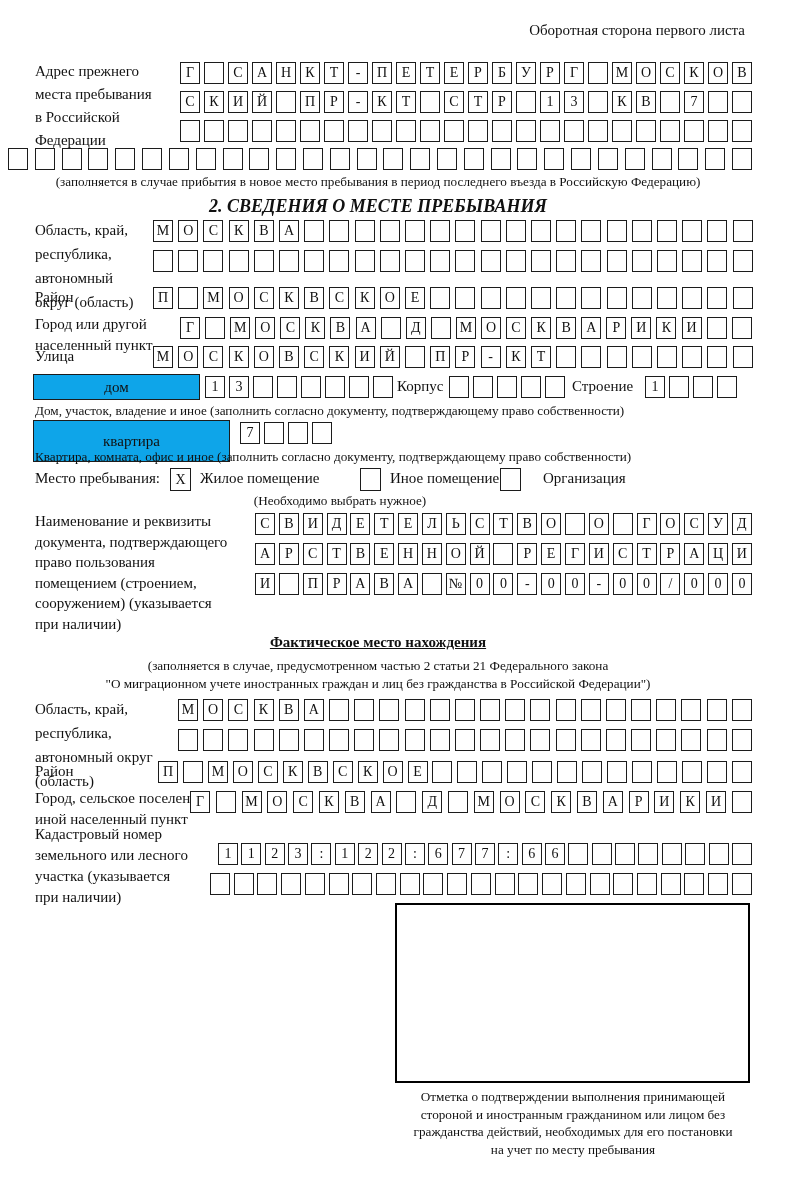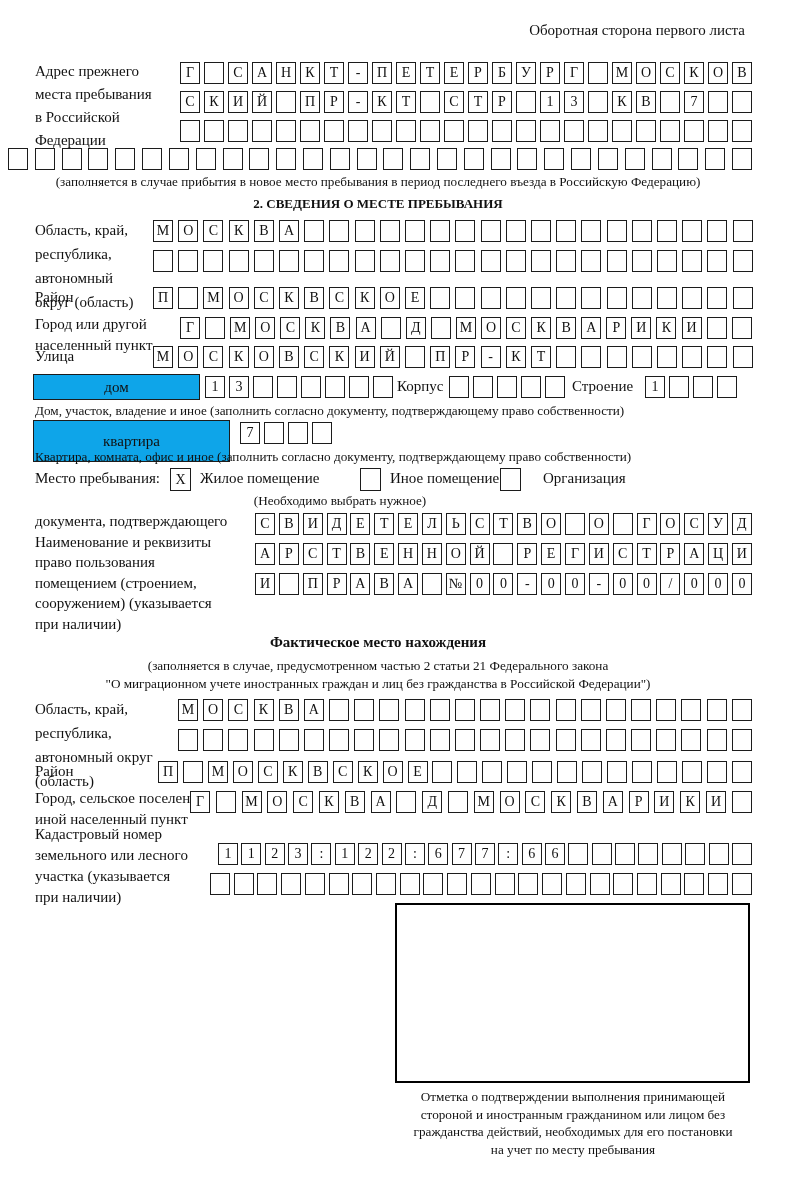--- a/index.html
+++ b/index.html
@@ -137,21 +137,21 @@
       <div class="cell"></div>
       <div class="cell"></div>
       <div class="cell"></div>
       <div class="cell"></div>
       <div class="cell"></div>
       <div class="cell"></div>
       <div class="cell"></div>
     </div>
   <div class="abs note center" style="top:174px;">(заполняется в случае прибытия в новое место пребывания в период последнего въезда в Российскую Федерацию)</div>
 
-  <div class="abs bold center" style="top:196px;font-size:13px;">2. СВЕДЕНИЯ О МЕСТЕ ПРЕБЫВАНИЯ</div>
+  <div class="abs bold center" style="top:196px;font-size:18px;font-style:italic;">2. СВЕДЕНИЯ О МЕСТЕ ПРЕБЫВАНИЯ</div>
 
   <div class="abs lbl lines" style="left:35px;top:218px;line-height:24px;">
       <div>Область, край,</div>
       <div>республика,</div>
       <div>автономный</div>
       <div>округ (область)</div>
     </div>
   <div class="row" style="left:153px;top:220px;width:600px;">
       <div class="cell">М</div>
       <div class="cell">О</div>
@@ -331,22 +331,22 @@
   <div class="abs lbl" style="left:35px;top:470px;">Место пребывания:</div>
   <div class="chk" style="left:170px;top:468px;">X</div>
   <div class="abs lbl" style="left:200px;top:470px;">Жилое помещение</div>
   <div class="chk" style="left:360px;top:468px;"></div>
   <div class="abs lbl" style="left:390px;top:470px;">Иное помещение</div>
   <div class="chk" style="left:500px;top:468px;"></div>
   <div class="abs lbl" style="left:543px;top:470px;">Организация</div>
   <div class="abs note" style="left:60px;top:493px;width:560px;text-align:center;">(Необходимо выбрать нужное)</div>
 
   <div class="abs lbl lines" style="left:35px;top:511px;line-height:20.5px;">
+      <div>Наименование и реквизиты</div>
       <div>документа, подтверждающего</div>
-      <div>Наименование и реквизиты</div>
       <div>право пользования</div>
       <div>помещением (строением,</div>
       <div>сооружением) (указывается</div>
       <div>при наличии)</div>
     </div>
   <div class="row" style="left:255px;top:513px;width:497px;">
       <div class="cell">С</div>
       <div class="cell">В</div>
       <div class="cell">И</div>
       <div class="cell">Д</div>
@@ -408,21 +408,21 @@
       <div class="cell">0</div>
       <div class="cell">-</div>
       <div class="cell">0</div>
       <div class="cell">0</div>
       <div class="cell">/</div>
       <div class="cell">0</div>
       <div class="cell">0</div>
       <div class="cell">0</div>
     </div>
 
-  <div class="abs bold center" style="top:634px;font-size:15px;">Фактическое место нахождения</div>
+  <div class="abs bold center" style="top:634px;font-size:15px;text-decoration:underline;">Фактическое место нахождения</div>
   <div class="abs note center" style="top:658px;">(заполняется в случае, предусмотренном частью 2 статьи 21 Федерального закона</div>
   <div class="abs note center" style="top:676px;">"О миграционном учете иностранных граждан и лиц без гражданства в Российской Федерации")</div>
 
   <div class="abs lbl lines" style="left:35px;top:697px;line-height:24px;">
       <div>Область, край,</div>
       <div>республика,</div>
       <div>автономный округ</div>
       <div>(область)</div>
     </div>
   <div class="row" style="left:178px;top:699px;width:574px;">

